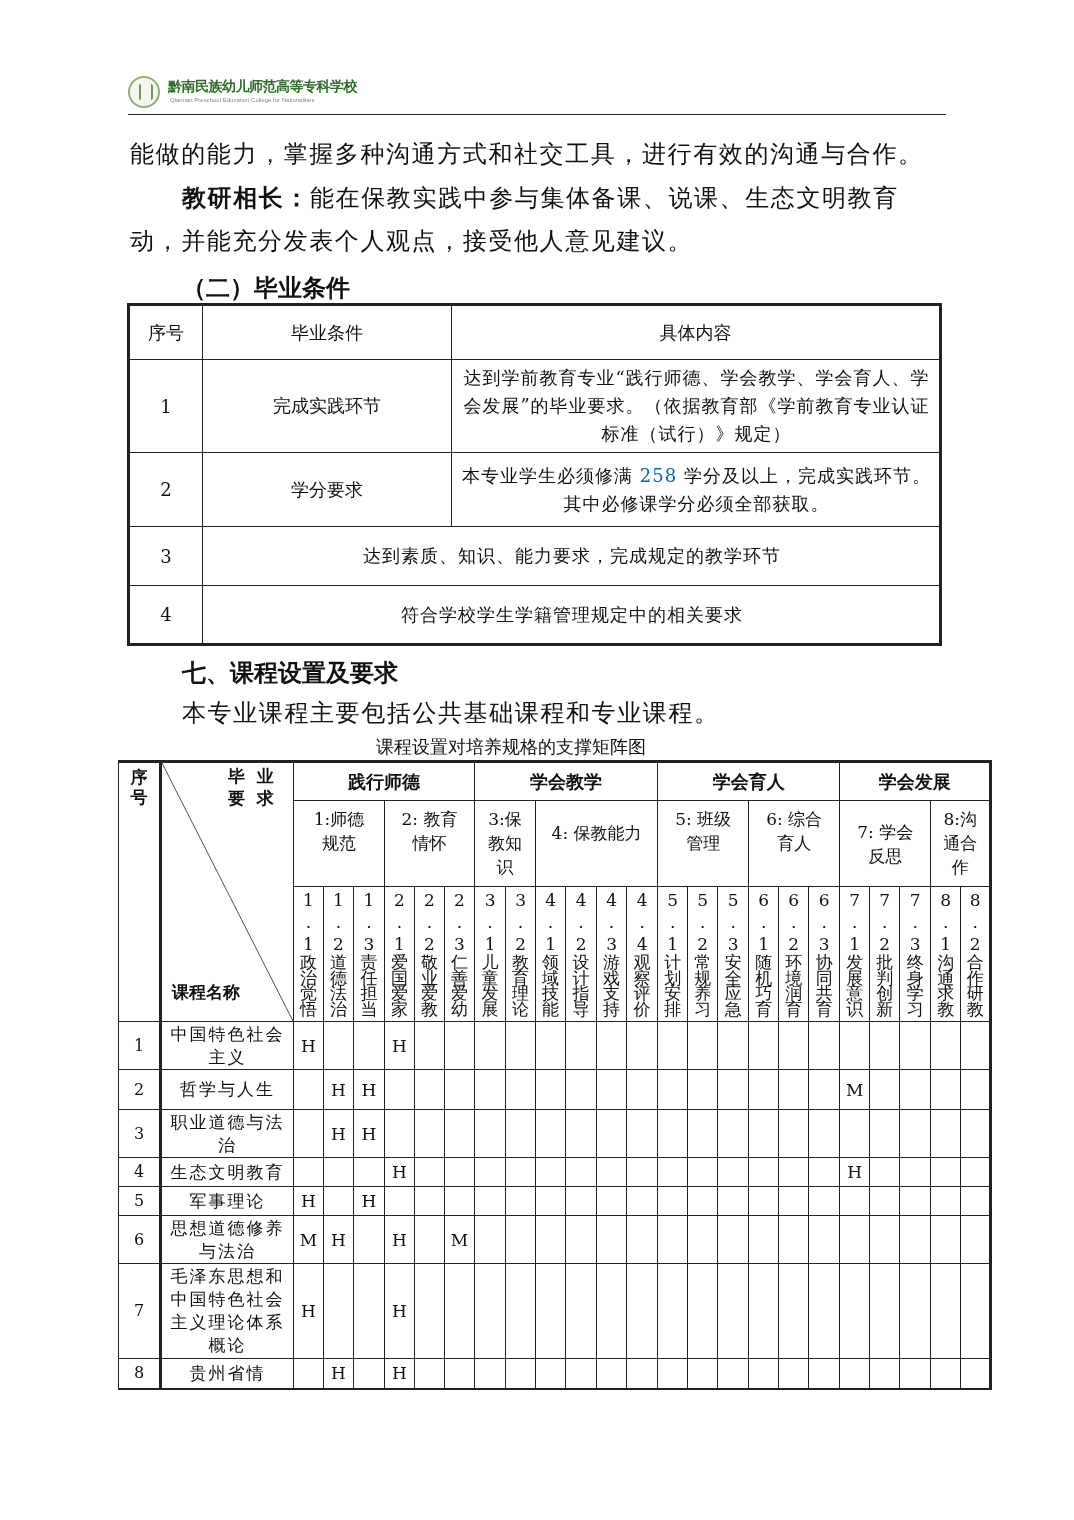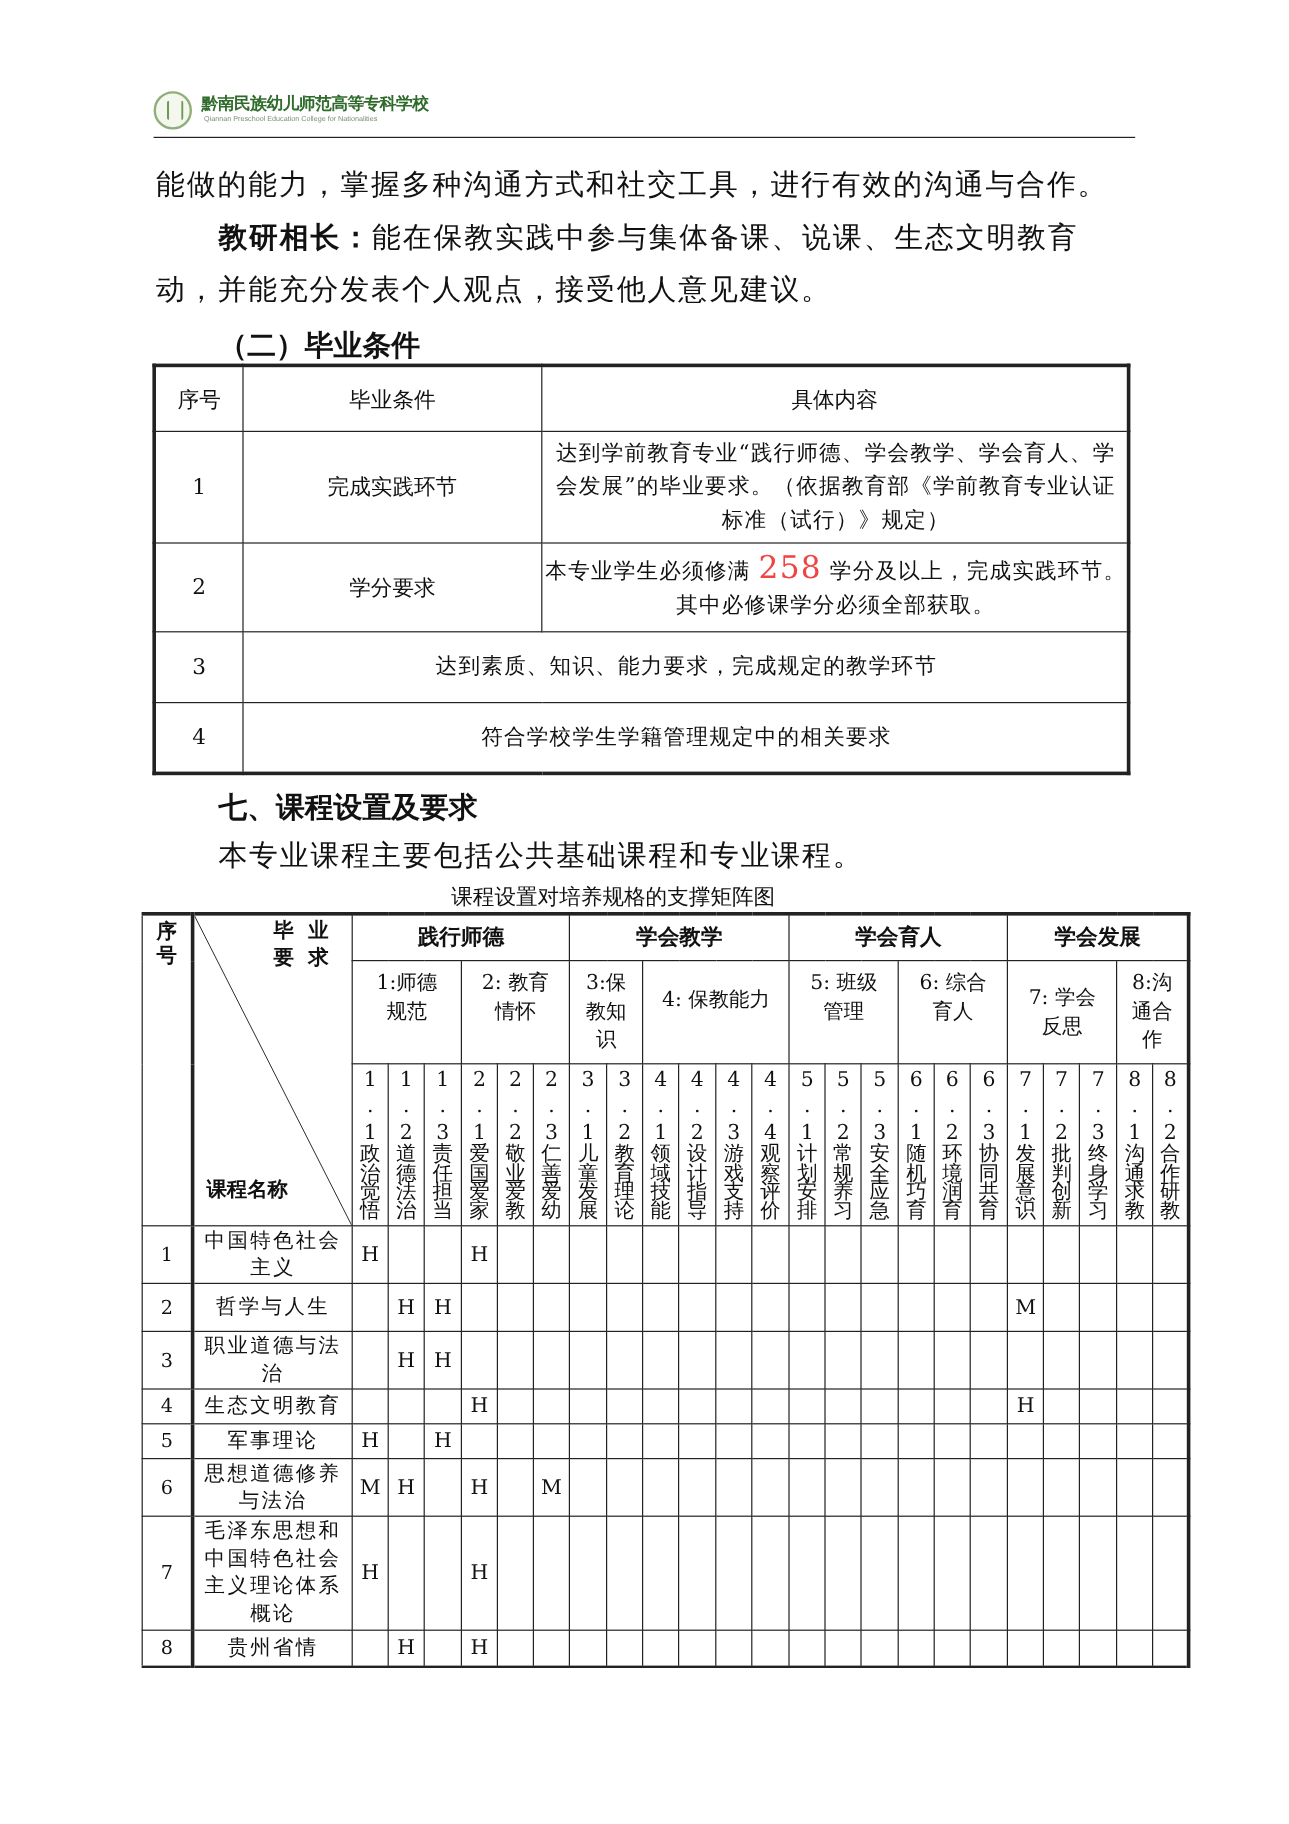--- a/index.html
+++ b/index.html
@@ -19,21 +19,21 @@
   .para { font-size:24px; line-height:24px; white-space:nowrap; }
   .bold { font-weight:bold; }
   .h2 { font-size:24px; font-weight:bold; }
 
   table { border-collapse:collapse; position:absolute; table-layout:fixed; }
   td { border:1px solid #222; padding:0; font-size:18px; vertical-align:middle; }
   .t1 { left:127px; top:303px; width:815px; border:3px solid #222; }
   .t1 td { font-size:18px; }
   .t1 .c { text-align:center; }
   .t1 .l { text-align:center; padding-left:2px; line-height:28px; letter-spacing:1px; }
-  .red { color:#ef4444; font-size:26px; }
+  .red { color:#0369a1; font-size:18px; }
 
   .t2 { left:118px; top:760px; width:872px; }
   .t2 { border-top:3px solid #222; border-bottom:2px solid #222; border-right:3px solid #222; }
   .t2 td { font-size:17px; text-align:center; line-height:22px; }
   .t2 .seq { border-right:3px solid #222; }
   .t2 .grp { font-weight:bold; font-size:18px; }
   .code { font-size:17px; line-height:15.5px; vertical-align:top; padding-top:2px; }
   .code span { display:block; }
   .mark { font-size:17px; }
   .diag { position:relative; }

